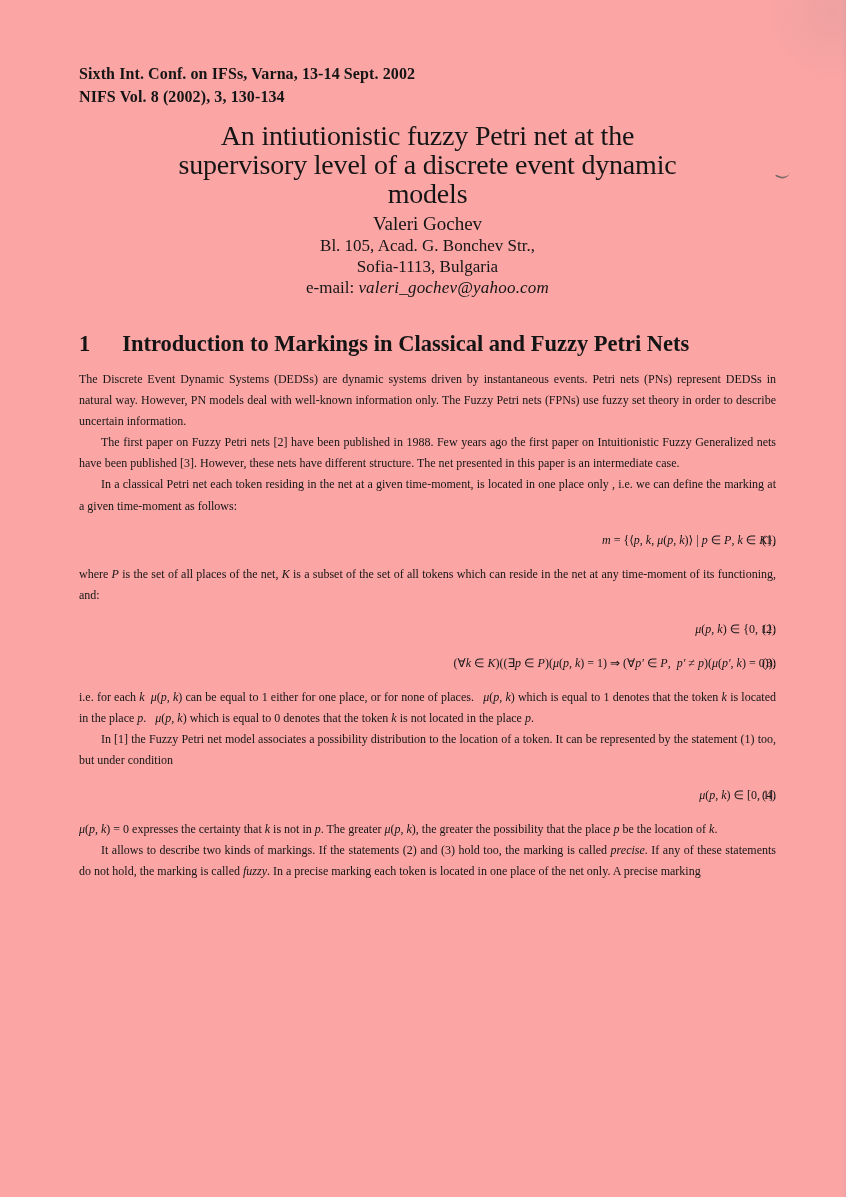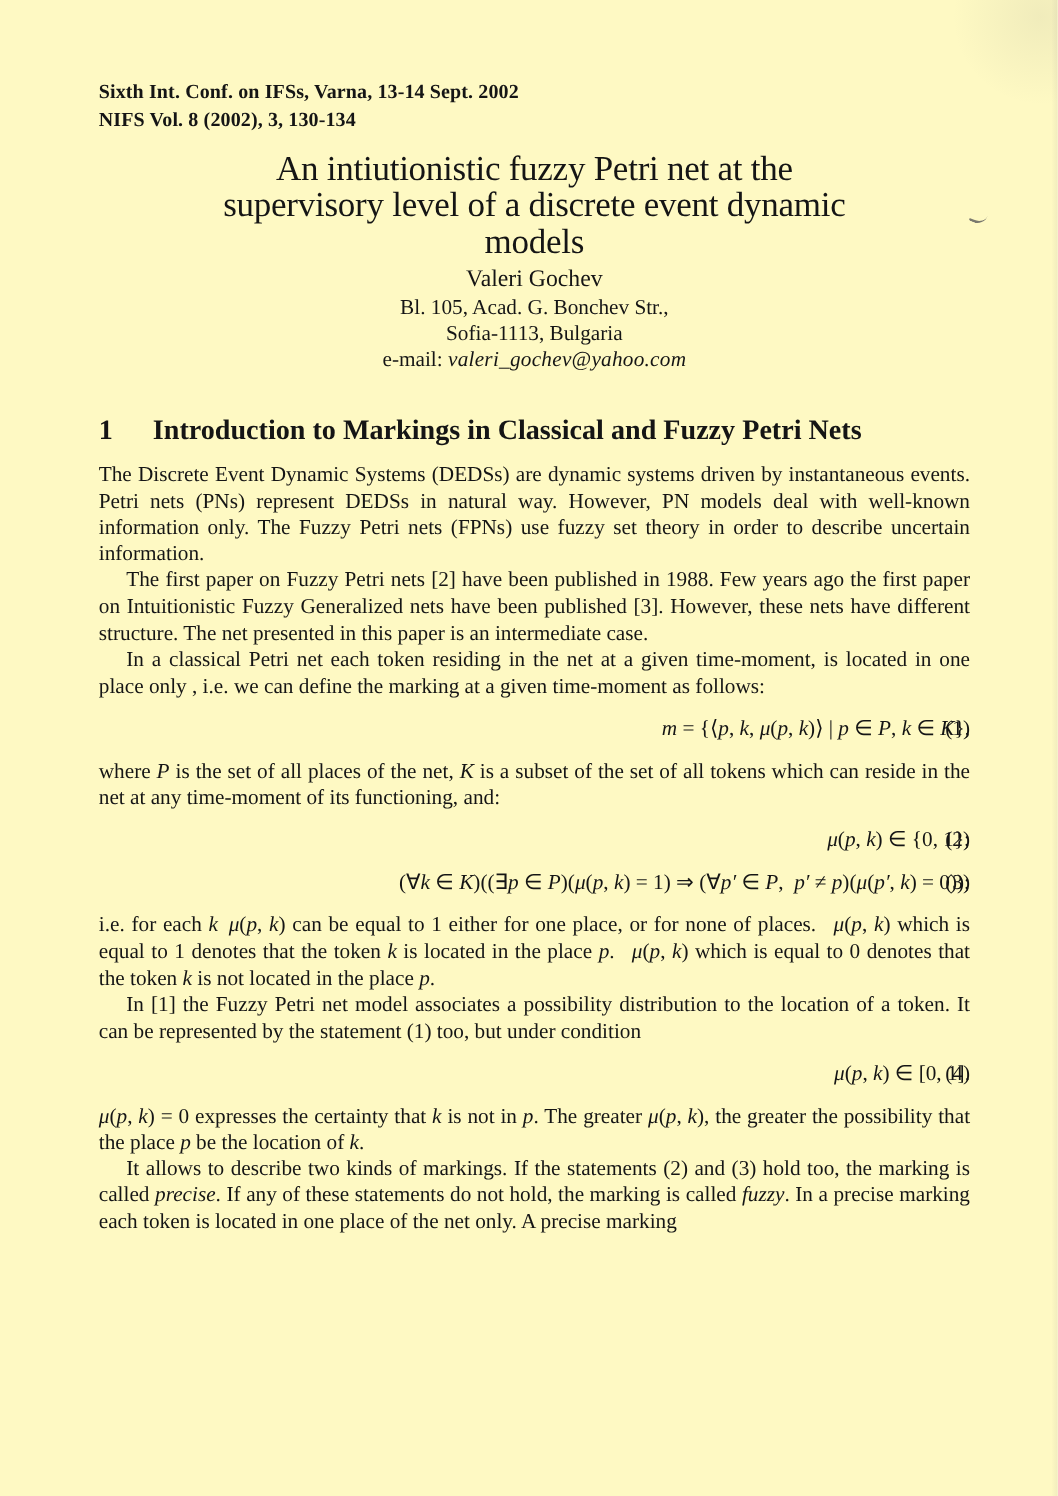--- a/index.html
+++ b/index.html
@@ -2,21 +2,21 @@
 <html><head>
 <meta charset="utf-8">
 <style>
   html, body { margin: 0; padding: 0; }
   body { background: #e8e8e8; }
   .page {
     position: relative;
     width: 846px;
     height: 1197px;
     margin: 0 auto;
-    background: #fef9c3;
+    background: #fca5a5;
     overflow: hidden;
     font-family: "Liberation Serif", serif;
     color: #151515;
   }
   .scan-smudge {
     position: absolute;
     top: 0; right: 0;
     width: 90px; height: 90px;
     background: radial-gradient(circle at 85% 15%, rgba(120,120,120,0.10), rgba(120,120,120,0.0) 65%);
   }
@@ -61,21 +61,21 @@
     display: flex;
     margin-top: 30px;
     font-size: 22.5px;
     font-weight: bold;
     line-height: 31px;
   }
   .sec-num { flex: 0 0 auto; }
   .sec-title { margin-left: 32px; max-width: 640px; }
   .body-content {
     margin-top: 10px;
-    font-size: 17px;
+    font-size: 12px;
     line-height: 21.1px;
   }
   .para {
     margin: 0;
     text-align: justify;
   }
   .para.indent { text-indent: 22px; }
   .equation {
     position: relative;
     margin: 13px 0;

